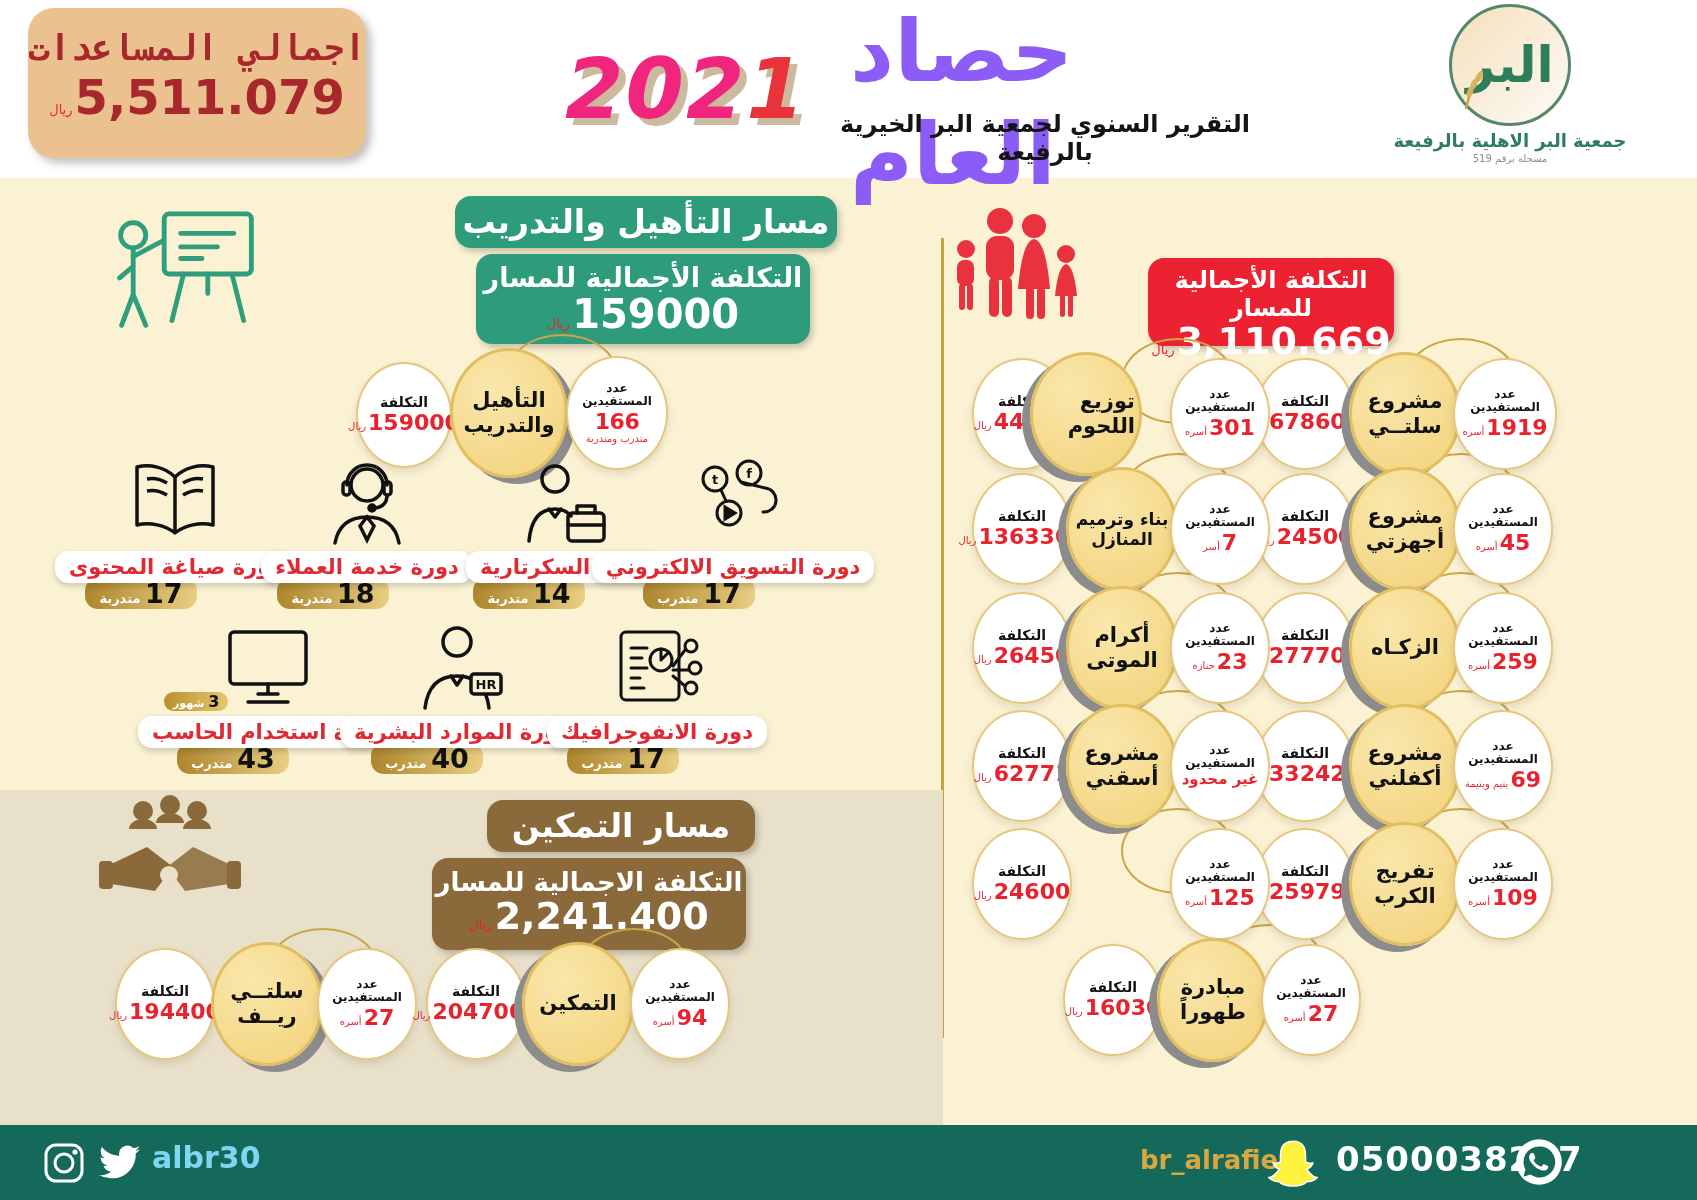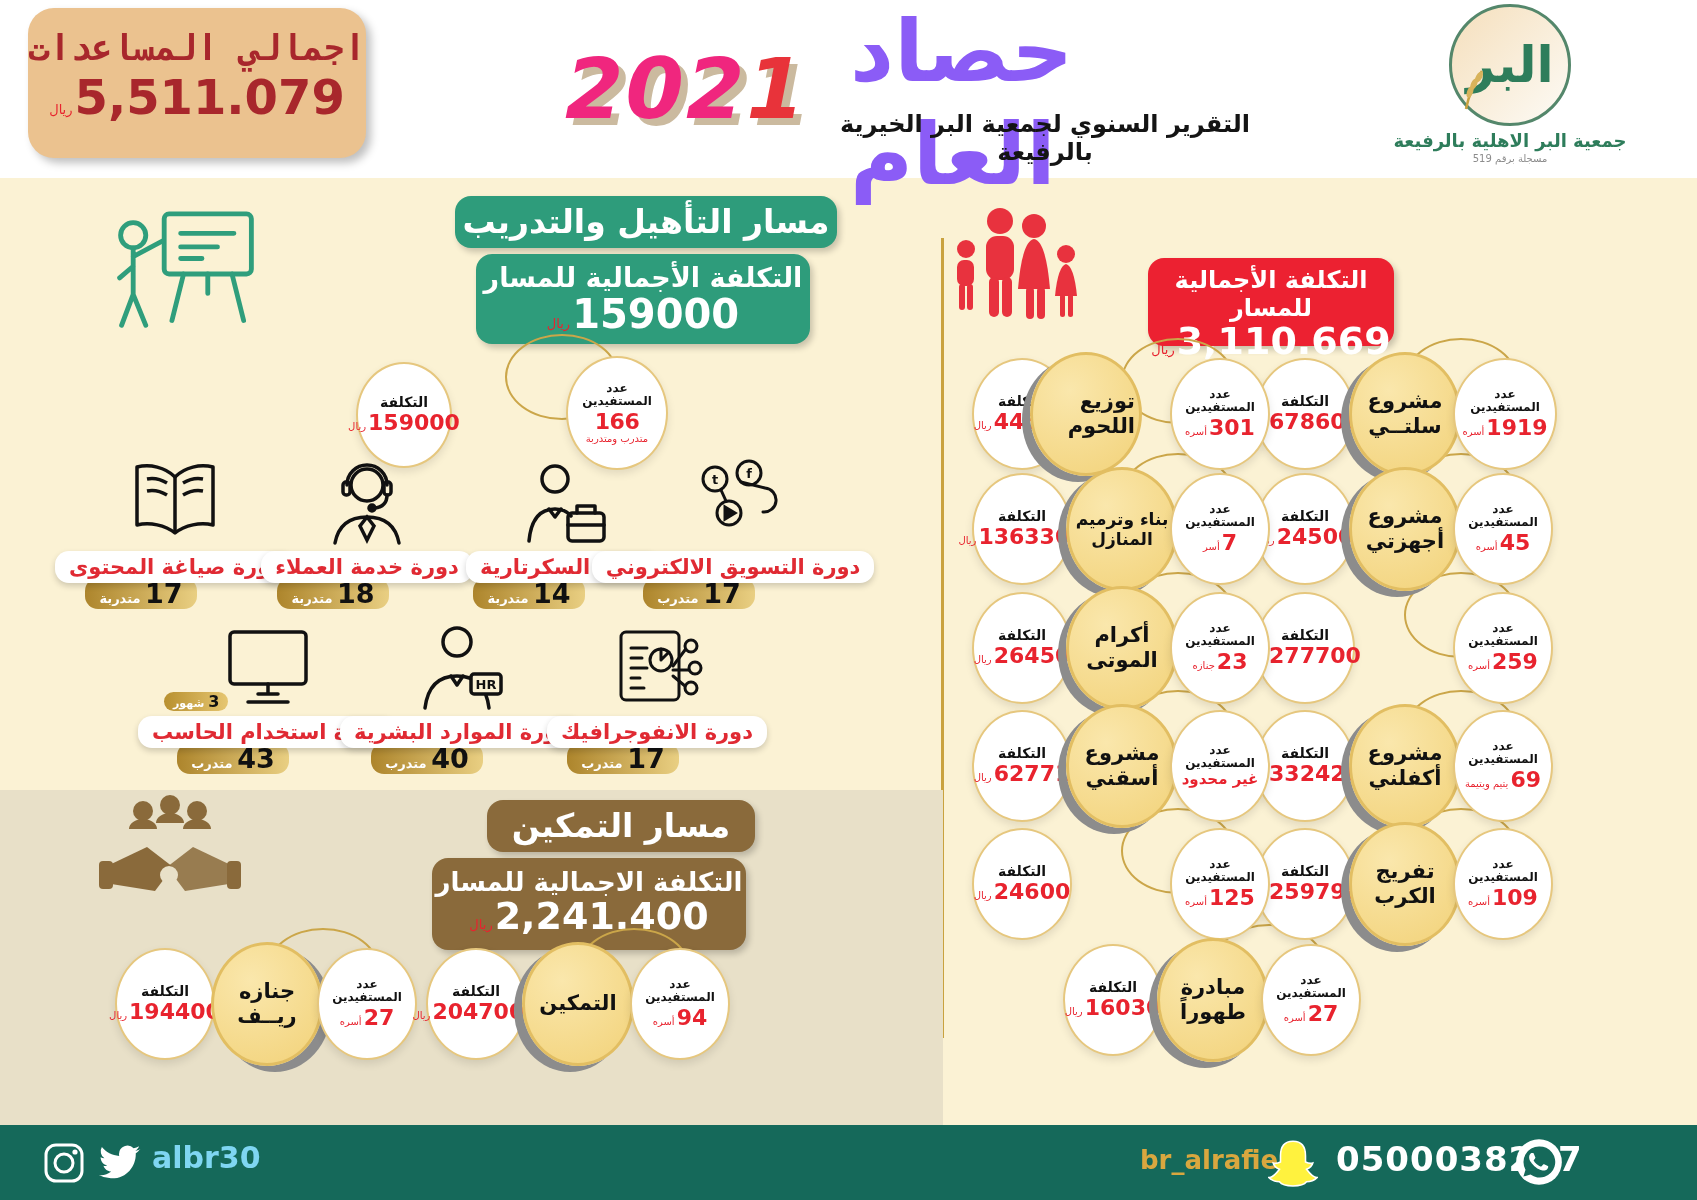--- a/index.html
+++ b/index.html
@@ -125,20 +125,24 @@
       <span>159000</span><span class="cu">ريال</span>
     </div>
   </div>
 
   <div class="ring" style="left:505px;top:334px;"></div>
   <div class="circle cwhite" style="left:356px;top:362px;width:96px;height:106px;">
     <div class="clbl">التكلفة</div>
     <div class="cnum" dir="rtl">
       <span>159000</span><span class="cu">ريال</span>
     </div>
+  </div>
+  <div class="circle cgold cres-r" style="left:450px;top:348px;width:118px;height:130px;">
+    <div class="gname">التأهيل</div>
+    <div class="gname">والتدريب</div>
   </div>
   <div class="circle cwhite" style="left:566px;top:356px;width:102px;height:114px;">
     <div class="clbl sm">عدد المستفيدين</div>
     <div class="cnum">166</div>
     <div class="cu-block">متدرب ومتدربة</div>
   </div>
 
   <div class="course" style="left:70px;top:455px;">
     <svg width="104" height="92" viewBox="0 0 100 92" fill="none" stroke="#111" stroke-width="3.5" stroke-linejoin="round">
       <path d="M50 22 C40 12 25 9 12 12 V70 C25 67 40 70 50 78 C60 70 75 67 88 70 V12 C75 9 60 12 50 22 Z"></path>
@@ -310,20 +314,23 @@
   <div class="circle cwhite" style="left:1170px;top:473px;">
     <div class="clbl sm">عدد المستفيدين</div>
     <div class="cnum" dir="rtl"><span>7</span><span class="cu">أسر</span></div>
   </div>
 
   <div class="ring" style="left:1404px;top:572px;"></div>
   <div class="circle cwhite" style="left:1255px;top:592px;">
     <div class="clbl">التكلفة</div>
     <div class="cnum" dir="rtl"><span>277700</span><span class="cu">ريال</span></div>
   </div>
+  <div class="circle cgold cres-l" style="left:1349px;top:586px;">
+    <div class="gname">الزكـاه</div>
+  </div>
   <div class="circle cwhite" style="left:1453px;top:592px;">
     <div class="clbl sm">عدد المستفيدين</div>
     <div class="cnum" dir="rtl"><span>259</span><span class="cu">أسره</span></div>
   </div>
   <div class="ring" style="left:1121px;top:572px;"></div>
   <div class="circle cwhite" style="left:972px;top:592px;">
     <div class="clbl">التكلفة</div>
     <div class="cnum" dir="rtl"><span>26450</span><span class="cu">ريال</span></div>
   </div>
   <div class="circle cgold cres-l" style="left:1066px;top:586px;">
@@ -413,21 +420,21 @@
       <span>2,241.400</span><span class="cu">ريال</span>
     </div>
   </div>
 
   <div class="ring" style="left:266px;top:928px;"></div>
   <div class="circle cwhite" style="left:115px;top:948px;">
     <div class="clbl">التكلفة</div>
     <div class="cnum" dir="rtl"><span>194400</span><span class="cu">ريال</span></div>
   </div>
   <div class="circle cgold cres-r" style="left:211px;top:942px;">
-    <div class="gname">جنازه ريــف</div>
+    <div class="gname">سلتــي ريــف</div>
   </div>
   <div class="circle cwhite" style="left:317px;top:948px;">
     <div class="clbl sm">عدد المستفيدين</div>
     <div class="cnum" dir="rtl"><span>27</span><span class="cu">أسره</span></div>
   </div>
   <div class="ring" style="left:577px;top:928px;"></div>
   <div class="circle cwhite" style="left:426px;top:948px;">
     <div class="clbl">التكلفة</div>
     <div class="cnum" dir="rtl"><span>2047000</span><span class="cu">ريال</span></div>
   </div>

